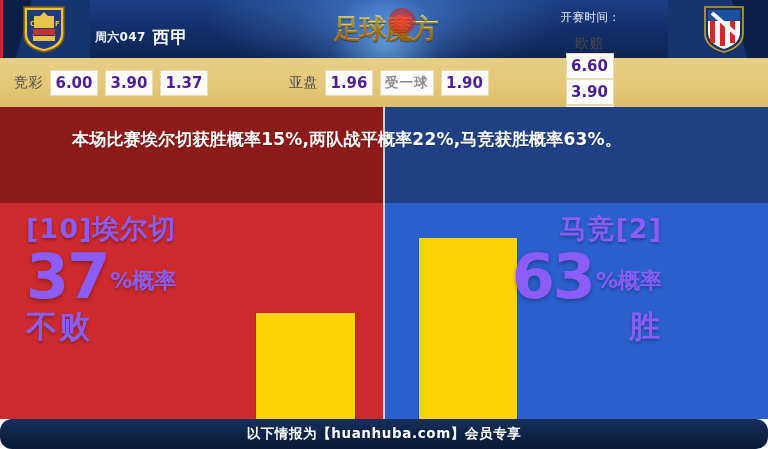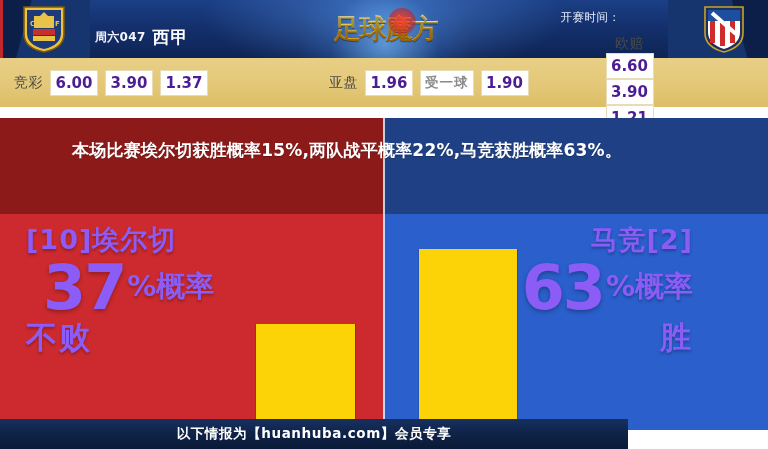--- a/index.html
+++ b/index.html
@@ -78,25 +78,25 @@
     font-size:14px;font-weight:normal;color:#4a4a4a;margin-right:7px;letter-spacing:.5px;
   }
   .odds-cell{
     min-width:48px;height:26px;background:#fff;border:1px solid #e8dcb6;
     display:flex;align-items:center;justify-content:center;
     font-size:15px;color:#4c1d95;font-weight:bold;margin-right:7px;padding:0 4px;
     box-sizing:border-box;
   }
   .odds-cell.txt{color:#8a8a8a;font-size:13.5px;letter-spacing:1px;}
   .g1{margin-left:14px;}
-  .g2{margin-left:114px;justify-content:space-between;}
+  .g2{margin-left:74px;justify-content:space-between;}
   .g3{margin-left:70px;flex-direction:column;}
 
   
-  .main{position:absolute;left:0;top:118px;width:688px;height:312px;padding-left:31px;}
+  .main{position:absolute;left:0;top:107px;width:688px;height:312px;}
   .half{position:absolute;top:0;width:384px;height:312px;}
   .half-left{left:0;background:#cc2a2e;}
   .half-right{left:384px;background:#2a5fcc;}
   .band{position:absolute;left:0;top:0;width:100%;height:96px;}
   .band-left{background:#8c1a19;}
   .band-right{background:#1f4084;}
   .divider{position:absolute;left:383px;top:0;width:2px;height:312px;background:rgba(255,255,255,.75);}
 
   .summary{
     position:absolute;left:72px;top:19px;width:640px;
@@ -105,46 +105,46 @@
   }
 
   
   .team{position:absolute;top:108px;color:#8b5cf6;}
   .team-left{left:26px;text-align:left;}
   .team-right{right:26px;text-align:right;}
   .team-name{
     font-size:27px;font-weight:bold;letter-spacing:1px;line-height:1;
     text-shadow:0 2px 3px rgba(0,0,0,.28);
   }
-  .pct-row{display:flex;align-items:flex-end;margin-top:6px;margin-left:17px;}
+  .pct-row{display:flex;align-items:flex-end;margin-top:6px;}
   .team-right .pct-row{justify-content:flex-end;}
   .pct-num{
     font-size:62px;font-weight:bold;line-height:.92;letter-spacing:-2px;
     text-shadow:0 2px 4px rgba(0,0,0,.3);
   }
   .pct-unit{
-    font-size:29px;font-weight:bold;letter-spacing:0;padding-bottom:9px;margin-left:2px;
+    font-size:22px;font-weight:bold;letter-spacing:0;padding-bottom:9px;margin-left:2px;
     text-shadow:0 2px 3px rgba(0,0,0,.28);
   }
   .team-verdict{
     font-size:31px;font-weight:bold;letter-spacing:2px;margin-top:6px;line-height:1;
     text-shadow:0 2px 3px rgba(0,0,0,.28);
   }
 
   
   .bars{position:absolute;left:0;top:0;width:768px;height:312px;pointer-events:none;}
   .bar{position:absolute;bottom:0;background:#fcd307;box-shadow:1px 0 0 rgba(0,0,0,.18), -1px 0 0 rgba(0,0,0,.10);}
   .bar-left{left:256px;width:99px;}
   .bar-right{left:419px;width:98px;}
 
   
   .footer{
-    position:absolute;left:0;top:419px;width:628px;height:30px;
+    position:absolute;left:0;top:419px;width:768px;height:30px;
     background:linear-gradient(180deg,#16305f 0%,#0f2347 50%,#0a1937 100%);
-    display:flex;align-items:center;justify-content:center;
+    display:flex;align-items:center;justify-content:center;border-radius:12px;
   }
   .footer-text{
     color:#fff;font-size:13.5px;font-weight:bold;letter-spacing:.6px;
   }
 </style>
 </head>
 <body>
 
 <div id="app">
 

